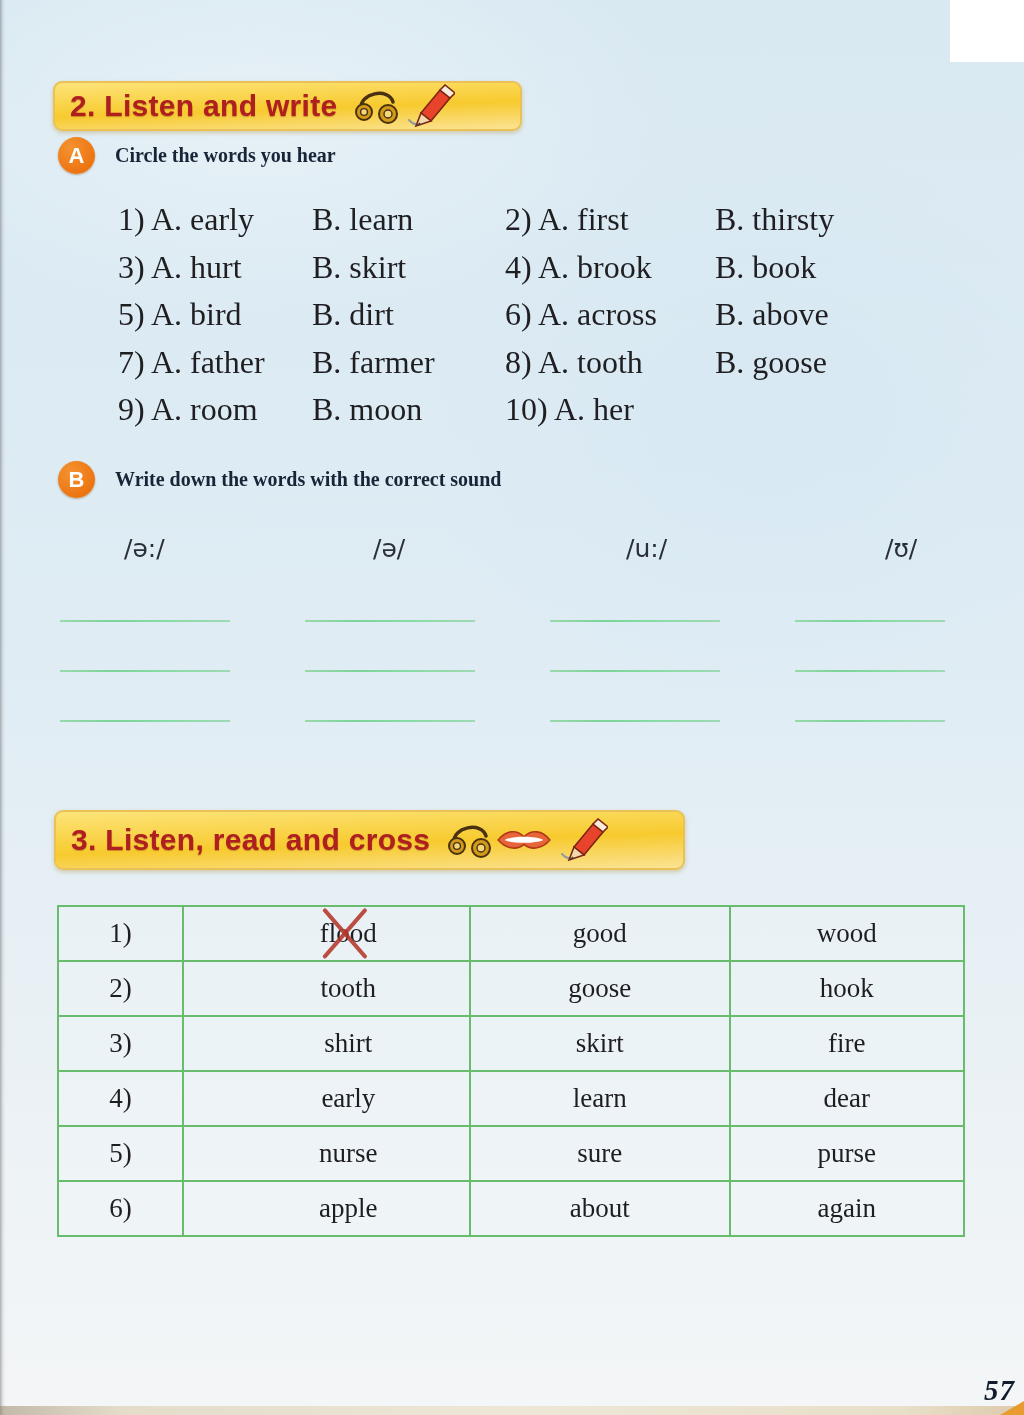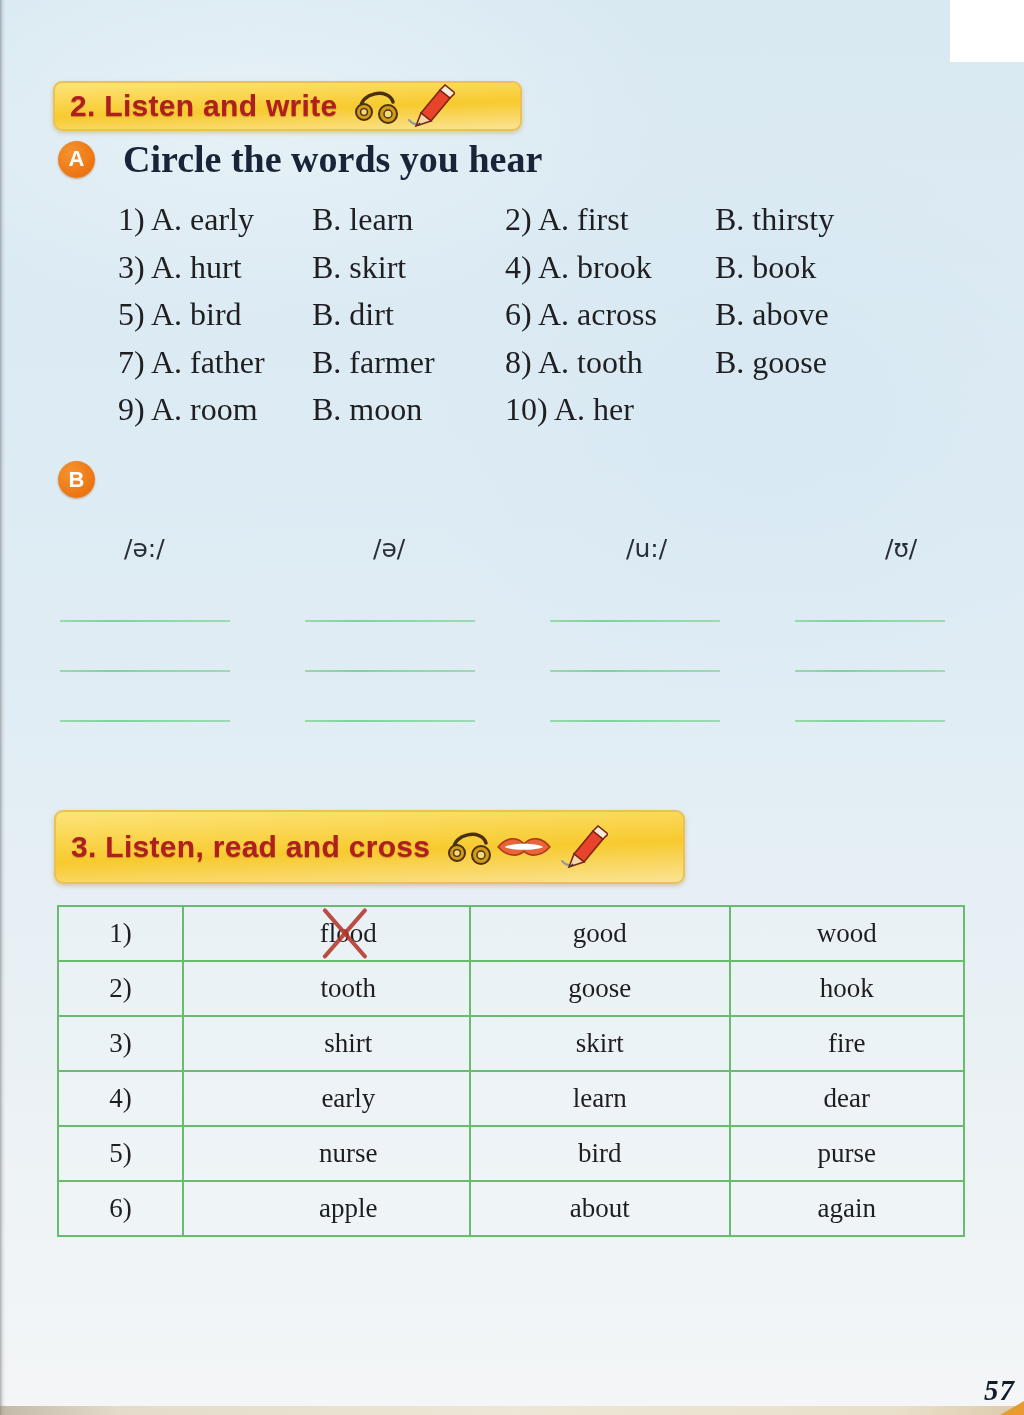--- a/index.html
+++ b/index.html
@@ -38,21 +38,21 @@
   .banner {
     position: absolute;
     display: flex; align-items: center;
     background: linear-gradient(178deg, #fde47a 0%, #f7ca2e 55%, #fbe393 100%);
     border: 2px solid #e9c156;
     border-radius: 9px;
     box-shadow: 0 2px 4px rgba(170,130,30,.35);
     padding: 0 10px 0 15px;
   }
   .banner2 { left: 53px; top: 53px;  width: 469px; height: 50px; margin-top: 28px; }
-  .banner3 { left: 54px; top: 810px; width: 631px; height: 74px; }
+  .banner3 { left: 54px; top: 810px; width: 631px; height: 60px; }
   .banner-text {
     font-family: "Liberation Sans", sans-serif;
     font-weight: 800;
     font-size: 30px;
     color: #b01f1f;
     text-shadow: 0 1px 1px rgba(110,25,10,.35);
     letter-spacing: .3px;
     white-space: nowrap;
   }
   .banner .icon { display: inline-flex; align-items: center; }
@@ -68,23 +68,23 @@
     width: 37px; height: 37px; border-radius: 50%;
     background: radial-gradient(circle at 35% 30%, #f59230, #ec7512 70%);
     box-shadow: 0 1px 2px rgba(120,60,0,.4);
     color: #ffffff;
     font-family: "Liberation Sans", sans-serif;
     font-weight: 800; font-size: 22px;
     display: flex; align-items: center; justify-content: center;
     flex: 0 0 auto;
   }
   .part-title {
-    margin-left: 28px;
+    margin-left: 20px;
     font-family: "Liberation Serif", serif;
-    font-weight: 700; font-size: 38px;
+    font-weight: 700; font-size: 20px;
     color: #1a2438;
     white-space: nowrap;
   }
 
   
   .word-grid {
     position: absolute; left: 118px; top: 196px;
     display: grid;
     grid-template-columns: 194px 193px 210px 160px;
     grid-auto-rows: 47.5px;
@@ -200,20 +200,21 @@
     <span>B. farmer</span>
     <span>8) A. tooth</span>
     <span>B. goose</span>
     <span>9) A. room</span>
     <span>B. moon</span>
     <span>10) A. her</span>
   </div>
 
   <div class="part-head partB-head">
     <span class="badge">B</span>
+    <span class="part-title">Write down the words with the correct sound</span>
   </div>
 
   <div class="sounds-row">
     <span>/ə:/</span>
     <span>/ə/</span>
     <span>/u:/</span>
     <span>/ʊ/</span>
   </div>
 
   <div class="lines-grid">
@@ -289,21 +290,21 @@
       </tr>
       <tr>
         <td class="col-num"><span>4)</span></td>
         <td class="col-w1"><span>early</span></td>
         <td class="col-w2"><span>learn</span></td>
         <td class="col-w3"><span>dear</span></td>
       </tr>
       <tr>
         <td class="col-num"><span>5)</span></td>
         <td class="col-w1"><span>nurse</span></td>
-        <td class="col-w2"><span>bird</span></td>
+        <td class="col-w2"><span>sure</span></td>
         <td class="col-w3"><span>purse</span></td>
       </tr>
       <tr>
         <td class="col-num"><span>6)</span></td>
         <td class="col-w1"><span>apple</span></td>
         <td class="col-w2"><span>about</span></td>
         <td class="col-w3"><span>again</span></td>
       </tr>
     </tbody>
   </table>

